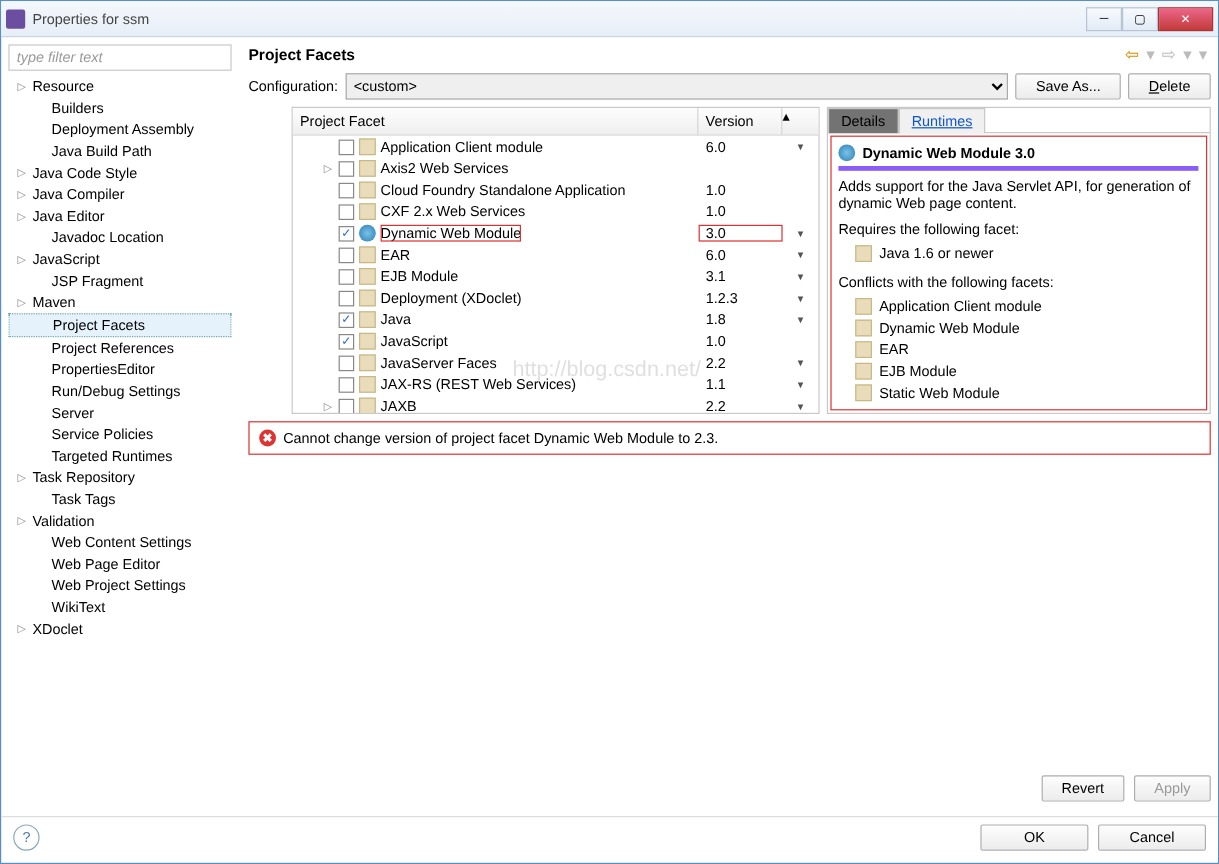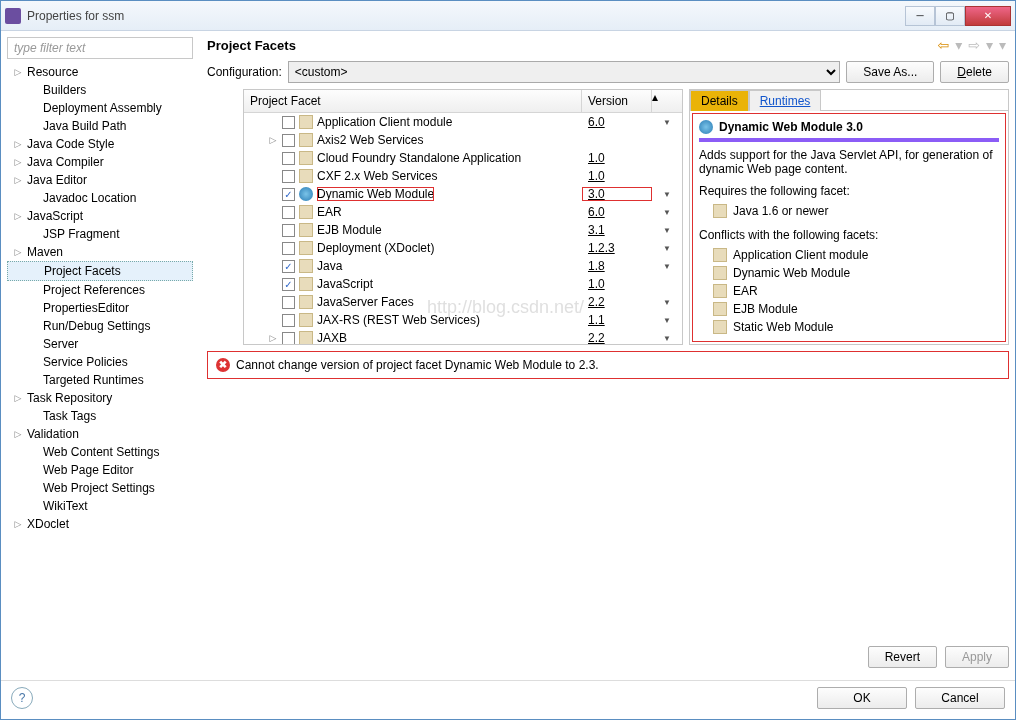--- a/index.html
+++ b/index.html
@@ -30,28 +30,28 @@
 .btn.dis { color:#999; }
 .midpane { flex:1; display:flex; gap:6px; min-height:0;}
 .facettbl { flex:1; border:1px solid #c8c8c8; display:flex; flex-direction:column; min-width:0;margin-left:36px;}
 .th { display:flex; background:linear-gradient(#fdfdfd,#efefef); border-bottom:1px solid #d5d5d5; }
 .th .c1 { flex:1; padding:4px 6px; border-right:1px solid #d5d5d5; }
 .th .c2 { width:70px; padding:4px 6px; border-right:1px solid #d5d5d5; }
 .th .c3 { width:30px; }
 .tbody { flex:1; overflow:auto; }
 .fr { display:flex; align-items:center; padding:2px 0; }
 .fr .c1 { flex:1; display:flex; align-items:center; gap:4px; padding-left:24px; }
-.fr .c2 { width:70px; padding-left:6px;text-decoration:underline; }
+.fr .c2 { width:70px; padding-left:6px; }
 .fr .c3 { width:30px; text-align:center; color:#555; font-size:8px; }
 .fr.hl .c1 span.lbl, .fr.hl .c2 { outline:1px solid #de3030; outline-offset:-1px;}
 .cb { width:13px; height:13px; border:1px solid #888; display:inline-block; background:#fff; font-size:10px; text-align:center; line-height:11px; color:#3168c8;}
 .fic { width:14px; height:14px; display:inline-block; }
 .detailpane { width:320px; border:1px solid #c8c8c8; display:flex; flex-direction:column; }
 .tabs { display:flex; border-bottom:1px solid #c8c8c8; }
-.tab { padding:3px 10px; border:1px solid #c8c8c8; border-bottom:none; margin-bottom:-1px; background:#eab308; cursor:pointer;}
+.tab { padding:3px 10px; border:1px solid #c8c8c8; border-bottom:none; margin-bottom:-1px; background:#737373; cursor:pointer;}
 .tab.inact { background:#f0f0f0; text-decoration:underline; color:#1155cc;}
 .detailbody { flex:1; padding:6px; overflow:auto; border:1px solid #de3030; margin:2px; }
 .dh { display:flex; align-items:center; gap:6px; font-weight:bold; border-bottom:4px solid #8b5cf6; padding-bottom:4px; margin-bottom:6px;}
 .dsec { margin:8px 0 4px; }
 .ditem { display:flex; align-items:center; gap:6px; padding:2px 0 2px 14px; }
 .errbox { border:1px solid #de3030; padding:6px 8px; margin:6px 0; display:flex; align-items:center; gap:6px; }
 .erricon { width:14px; height:14px; border-radius:50%; background:#d33; color:#fff; display:inline-flex; align-items:center; justify-content:center; font-size:10px; font-weight:bold;}
 .bigspace { flex:1; }
 .btnrow { display:flex; justify-content:flex-end; gap:8px; padding:6px 0;}
 .bottom { display:flex; padding:6px 10px 10px; align-items:center; border-top:1px solid #ddd;}

